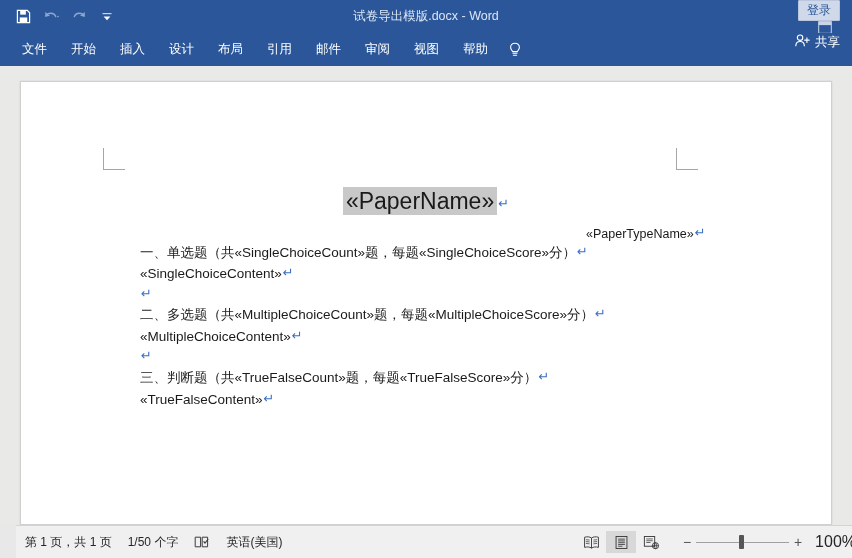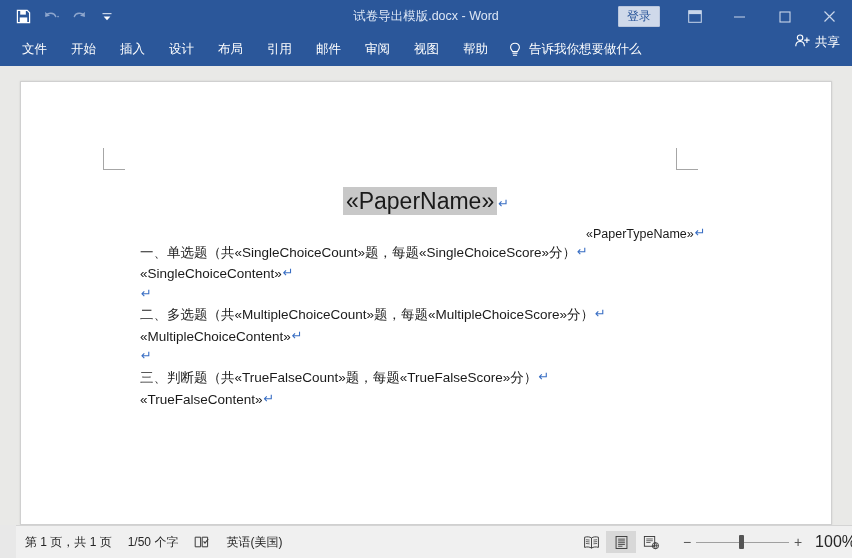--- a/index.html
+++ b/index.html
@@ -44,21 +44,21 @@
     text-align: center;
     color: #dce6f5;
     font-size: 12.5px;
     pointer-events: none;
     white-space: nowrap;
   }
 
   .win-right {
     position: absolute; right: 0; top: 0;
     height: 33px;
-    display: flex; align-items: center;
+    display: flex; align-items: center; flex-direction: column;
   }
   .signin-btn {
     height: 19px;
     margin-right: 12px;
     padding: 0 8px;
     background: #cfd9ea;
     color: #2b579a;
     font-size: 12px;
     line-height: 19px;
     border: 1px solid #b9c6dd;
@@ -307,21 +307,20 @@
       <div class="tab">帮助</div>
     </div>
 
     <div class="tell-me">
       <span class="bulb">
         <svg width="14" height="16" viewBox="0 0 14 16">
           <path d="M7 1.2 C4.3 1.2 2.6 3.2 2.6 5.4 C2.6 7.2 4.1 8.3 4.6 9.6 L9.4 9.6 C9.9 8.3 11.4 7.2 11.4 5.4 C11.4 3.2 9.7 1.2 7 1.2 Z" fill="none" stroke="#ffffff" stroke-width="1.1"></path>
           <path d="M5 11.3 L9 11.3 M5.4 13.2 L8.6 13.2" stroke="#ffffff" stroke-width="1.1" stroke-linecap="round"></path>
         </svg>
       </span>
-      <span>告诉我你想要做什么</span>
     </div>
 
     <div class="share">
       <span>
         <svg width="17" height="15" viewBox="0 0 18 16">
           <circle cx="6.4" cy="5" r="2.9" fill="none" stroke="#ffffff" stroke-width="1.2"></circle>
           <path d="M1.8 14.2 C1.8 10.6 3.9 9 6.4 9 C8.9 9 11 10.6 11 14.2" fill="none" stroke="#ffffff" stroke-width="1.2"></path>
           <path d="M13.7 5.2 L13.7 10 M11.3 7.6 L16.1 7.6" stroke="#ffffff" stroke-width="1.2" stroke-linecap="round"></path>
         </svg>
       </span>

